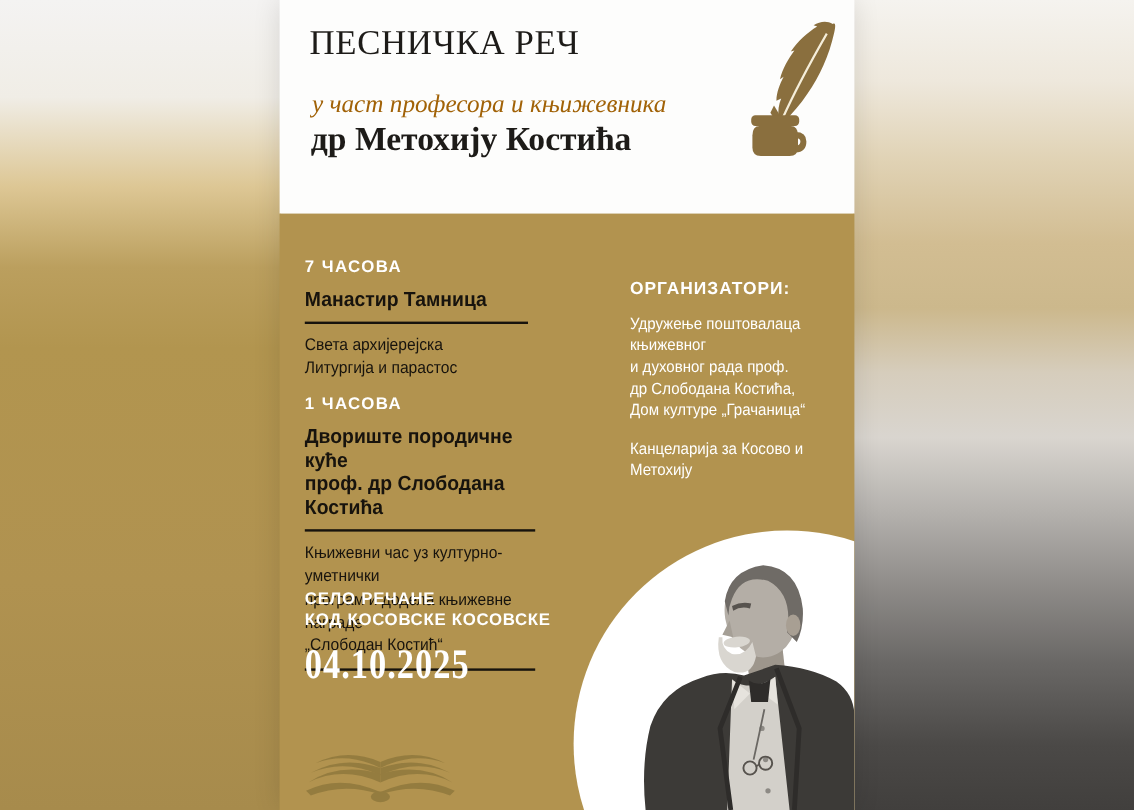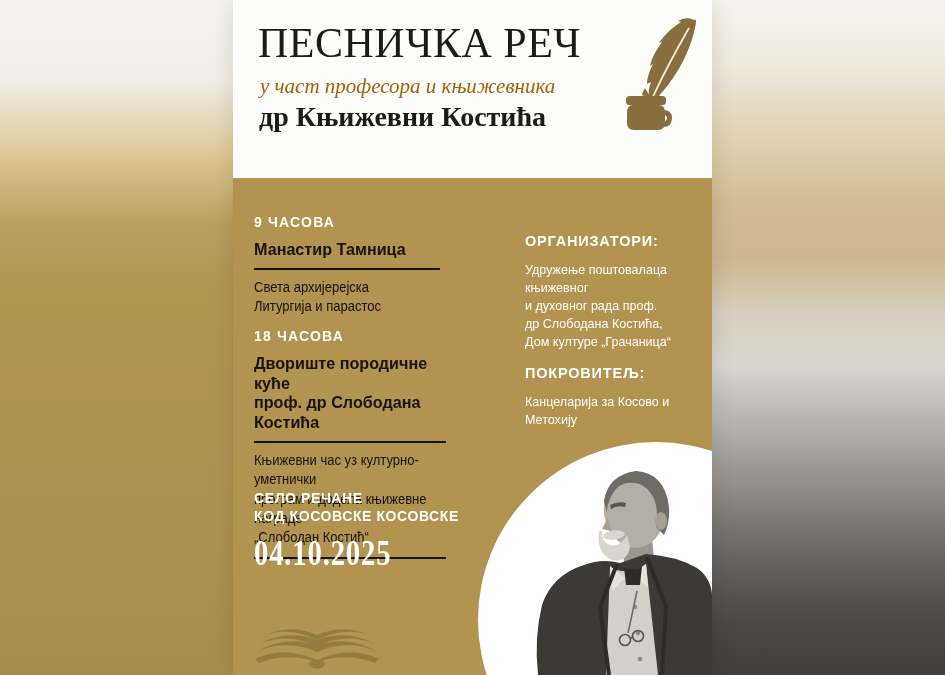--- a/index.html
+++ b/index.html
@@ -10,21 +10,21 @@
   .bg-left { position:absolute; left:0; top:0; width:234px; height:675px;
     background:linear-gradient(180deg,#f4f3f2 0%,#f0ede6 12%,#ddc795 23%,#bb9f5e 33%,#b2954f 43%,#b09250 72%,#a78b4c 100%); }
   .bg-right { position:absolute; left:711px; top:0; width:234px; height:675px;
     background:linear-gradient(180deg,#f5f3ef 0%,#eee8dc 10%,#e0d2b4 20%,#d2bd92 30%,#ccb88c 38%,#d6cdbc 46%,#d9d5cf 54%,#b5b2ae 63%,#908d8a 72%,#696765 82%,#4b4947 92%,#413f3d 100%); }
 
   .poster { position:absolute; left:233px; top:0; width:479px; height:675px; box-shadow:0 0 22px rgba(0,0,0,.12); }
 
   
   .header { position:absolute; left:0; top:0; width:479px; height:178px; background:#fdfdfc; }
   .title { position:absolute; left:25px; top:22px; font-family:"Liberation Serif", serif;
-    font-size:42px; line-height:1; color:#1d1b18; letter-spacing:.5px; }
+    font-size:29px; line-height:1; color:#1d1b18; letter-spacing:.5px; }
   .subtitle { position:absolute; left:27px; top:74px; font-family:"Liberation Serif", serif;
     font-style:italic; font-size:21px; color:#a16207; }
   .honoree { position:absolute; left:26px; top:101px; font-family:"Liberation Serif", serif;
     font-weight:700; font-size:28px; color:#1d1b18; }
   .quill { position:absolute; left:390px; top:6px; }
 
   
   .gold { position:absolute; left:0; top:178px; width:479px; height:497px; background:#b2934f; overflow:hidden; }
 
   .sched { position:absolute; left:21px; width:220px; }
@@ -57,44 +57,44 @@
 
 <div class="stage">
   <div class="bg-left"></div>
   <div class="bg-right"></div>
 
   <div class="poster">
 
     <div class="header">
       <div class="title">ПЕСНИЧКА РЕЧ</div>
       <div class="subtitle">у част професора и књижевника</div>
-      <div class="honoree">др Књижевни Костића</div>
+      <div class="honoree">др Метохију Костића</div>
 
       <svg class="quill" width="78" height="126" viewBox="0 0 78 126">
         <path fill="#8a6f3e" d="M71 14 C74 12 73 18 72 22 C68 40 60 58 50 72 C44 81 37 89 30 96 L26 92 C25 86 26 81 28 76 L24 78 C24 71 27 64 30 58 L27 60 C29 51 34 43 39 36 L36 37 C42 28 50 21 58 16 L55 15 C60 12 66 11 71 14 Z"></path>
         <path fill="none" stroke="#f5eeda" stroke-width="1.8" d="M29 93 Q42 64 66 22"></path>
         <path fill="#8a6f3e" d="M22 82 L31 97 L26 99 L19 88 Z"></path>
         <rect fill="#8a6f3e" x="3" y="90" width="40" height="9" rx="3.5"></rect>
         <path fill="#8a6f3e" d="M10 99 L36 99 Q42 99 42 107 L42 117 Q42 124 35 124 L11 124 Q4 124 4 117 L4 107 Q4 99 10 99 Z"></path>
         <path fill="#8a6f3e" d="M40 104 Q49 104 49 112 Q49 121 40 121 L40 116 Q44 115 44 112 Q44 109 40 109 Z"></path>
       </svg>
     </div>
 
     <div class="gold">
 
       <section class="sched s1">
-        <div class="time">9 ЧАСОВА</div>
+        <div class="time">7 ЧАСОВА</div>
         <div class="place">Манастир Тамница</div>
         <div class="rule w186"></div>
         <div class="desc">Света архијерејска
 Литургија и парастос</div>
       </section>
 
       <section class="sched s2">
-        <div class="time">18 ЧАСОВА</div>
+        <div class="time">1 ЧАСОВА</div>
         <div class="place">Двориште породичне куће
 проф. др Слободана Костића</div>
         <div class="rule w192"></div>
         <div class="desc">Књижевни час уз културно-уметнички
 програм и додела књижевне награде
 „Слободан Костић“</div>
         <div class="rule w192 end"></div>
       </section>
 
       <div class="loc">СЕЛО РЕЧАНЕ
@@ -103,21 +103,20 @@
       <div class="date-wrap">
         <span class="date">04.10.2025</span>
       </div>
 
       <div class="credits">
         <div class="cred-h">ОРГАНИЗАТОРИ:</div>
         <div class="cred-t">Удружење поштовалаца књижевног
 и духовног рада проф.
 др Слободана Костића,
 Дом културе „Грачаница“</div>
-        <div class="cred-h">ПОКРОВИТЕЉ:</div>
         <div class="cred-t">Канцеларија за Косово и Метохију</div>
       </div>
 
       <svg class="book" width="128" height="46" viewBox="0 0 128 46">
         <g fill="#7d6a33">
           <path id="wingL" d="M64 16 Q36 2 10 12 Q36 -1 64 11 Z"></path>
           <path d="M64 22 Q34 8 6 20 Q33 5 64 16 Z"></path>
           <path d="M64 28 Q32 14 4 28 Q30 11 64 21 Z"></path>
           <path d="M64 36 Q30 21 2 35 L6 39 Q34 28 64 38 Z"></path>
           <path d="M64 16 Q92 2 118 12 Q92 -1 64 11 Z"></path>

